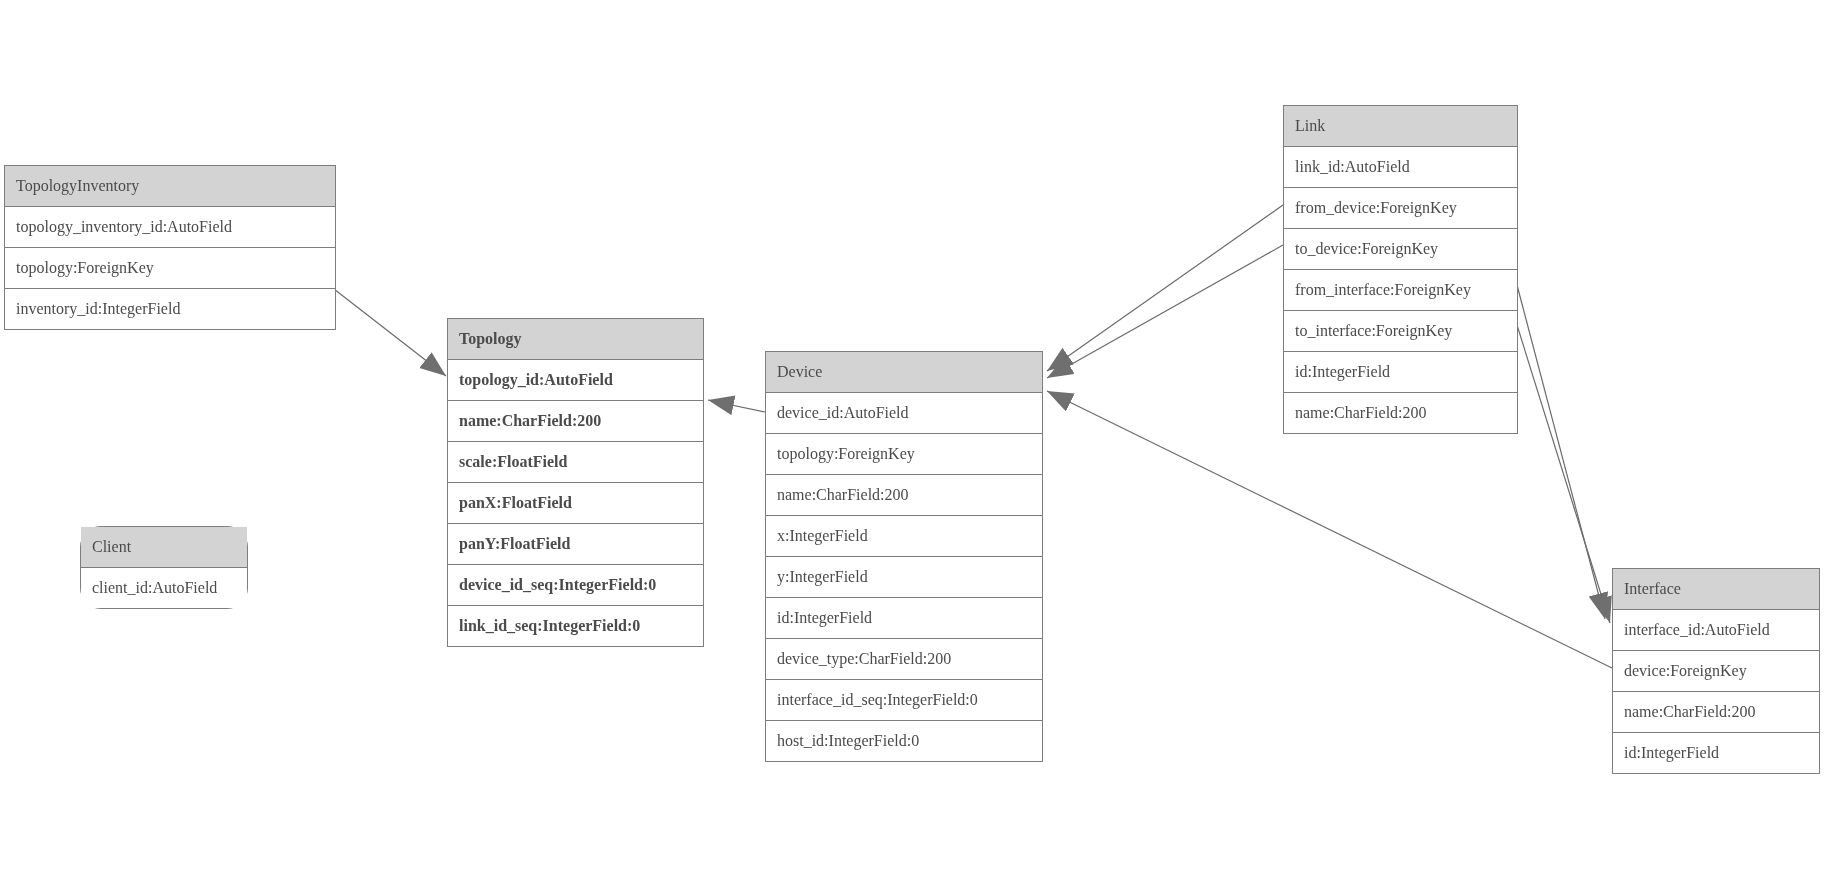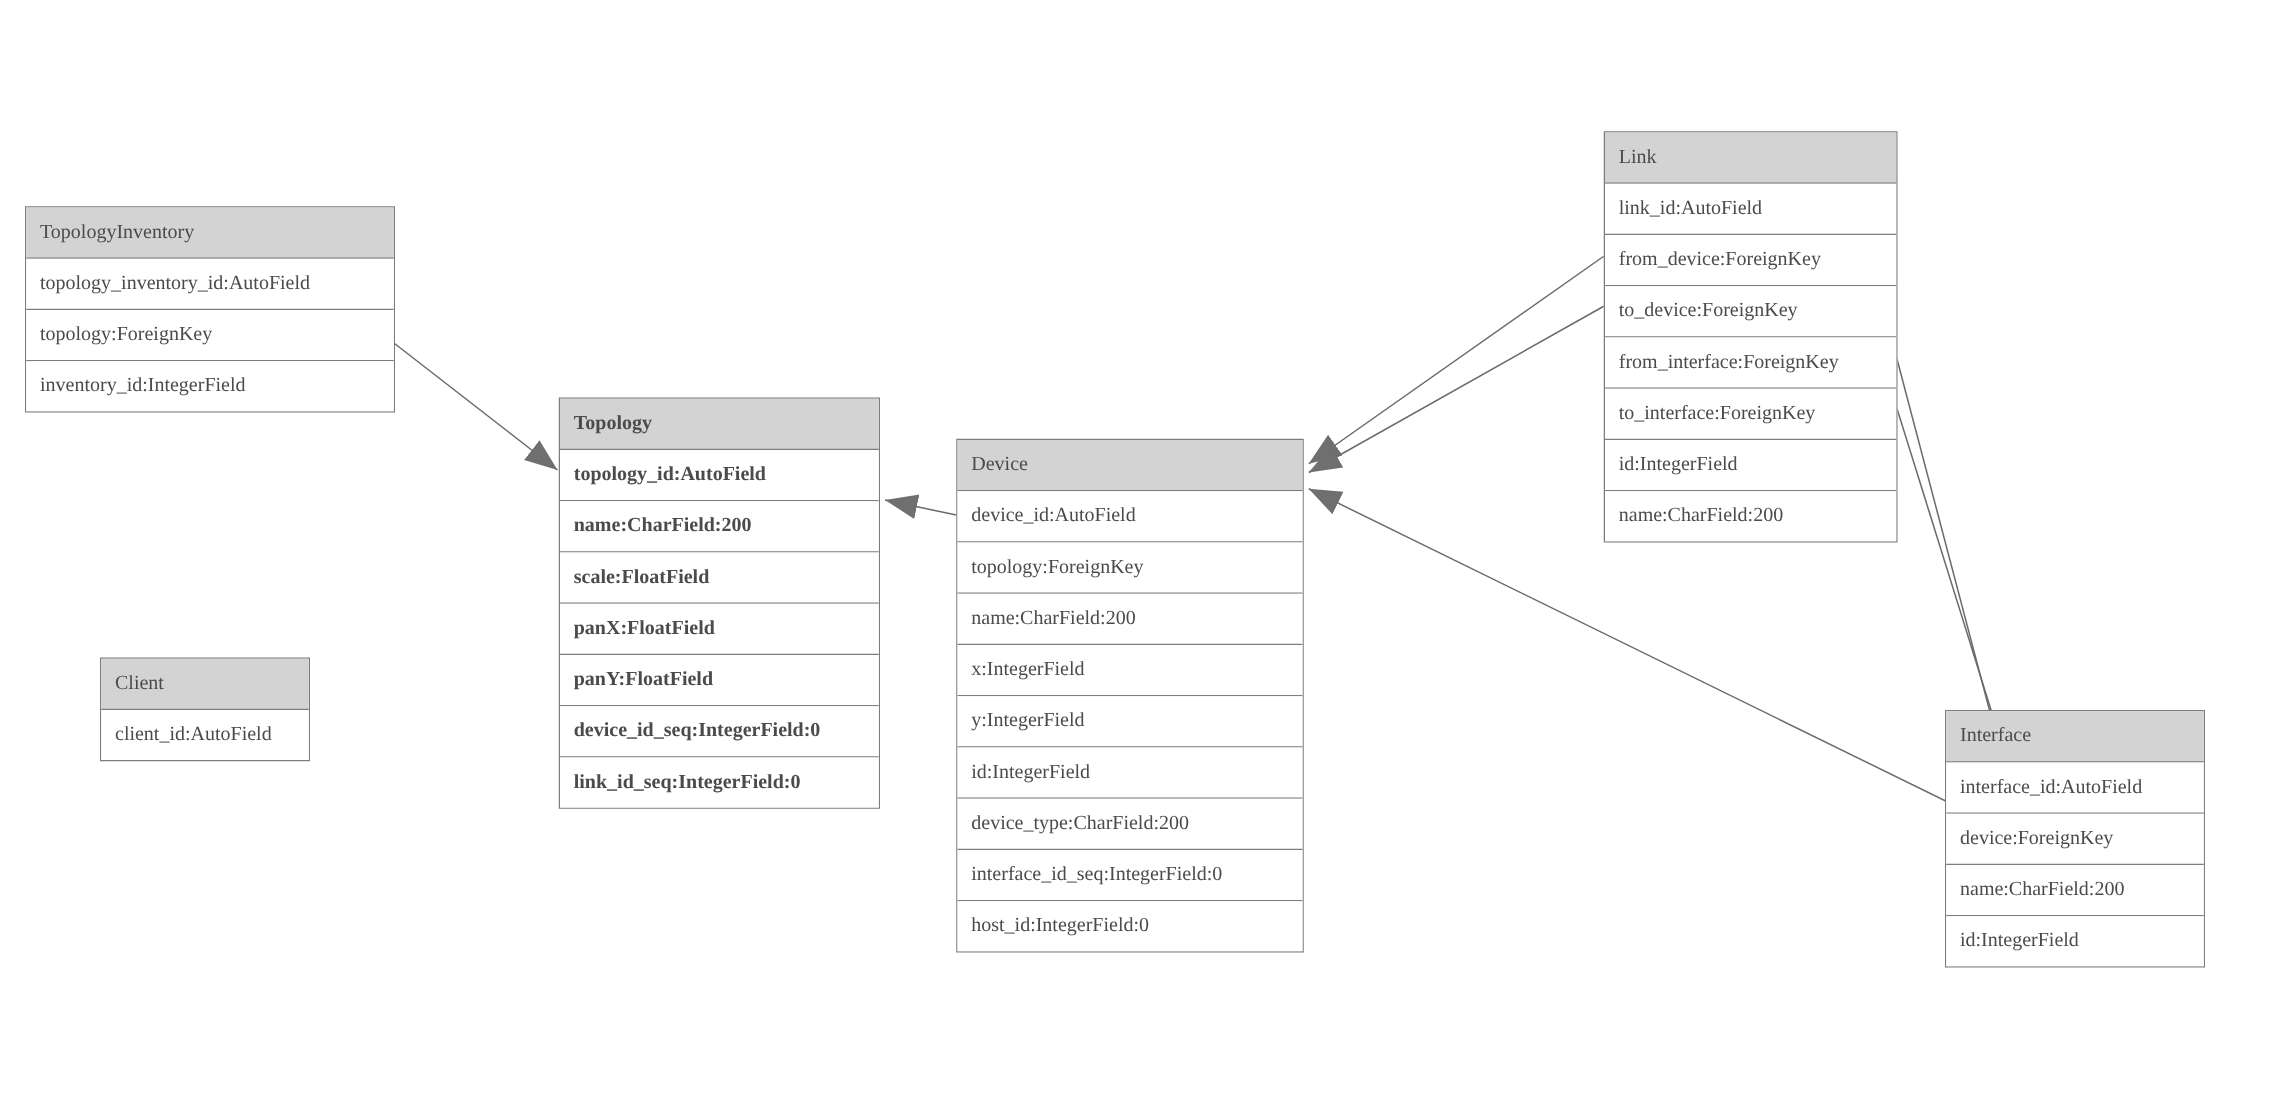--- a/index.html
+++ b/index.html
@@ -37,39 +37,39 @@
     </defs>
     <line x1="303" y1="265" x2="446" y2="376" stroke="#6a6a6a" stroke-width="1.2" marker-end="url(#arrow)"></line>
     <line x1="765" y1="412" x2="708" y2="400" stroke="#6a6a6a" stroke-width="1.2" marker-end="url(#arrow)"></line>
     <line x1="1283" y1="205" x2="1047" y2="371" stroke="#6a6a6a" stroke-width="1.2" marker-end="url(#arrow)"></line>
     <line x1="1283" y1="245" x2="1047" y2="378" stroke="#6a6a6a" stroke-width="1.2" marker-end="url(#arrow)"></line>
     <line x1="1612" y1="668" x2="1047" y2="391" stroke="#6a6a6a" stroke-width="1.2" marker-end="url(#arrow)"></line>
     <line x1="1517" y1="285" x2="1605" y2="619" stroke="#6a6a6a" stroke-width="1.2" marker-end="url(#arrow)"></line>
     <line x1="1517" y1="325" x2="1610" y2="623" stroke="#6a6a6a" stroke-width="1.2" marker-end="url(#arrow)"></line>
   </svg>
 
-  <div class="entity" style="left:20px;top:165px;width:296px;">
+  <div class="entity" style="left:4px;top:165px;width:332px;">
     <div class="hdr">TopologyInventory</div>
     <div class="row">topology_inventory_id:AutoField</div>
     <div class="row">topology:ForeignKey</div>
     <div class="row">inventory_id:IntegerField</div>
   </div>
 
   <div class="entity" style="left:447px;top:318px;width:257px;font-weight:bold;">
     <div class="hdr">Topology</div>
     <div class="row">topology_id:AutoField</div>
     <div class="row">name:CharField:200</div>
     <div class="row">scale:FloatField</div>
     <div class="row">panX:FloatField</div>
     <div class="row">panY:FloatField</div>
     <div class="row">device_id_seq:IntegerField:0</div>
     <div class="row">link_id_seq:IntegerField:0</div>
   </div>
 
-  <div class="entity" style="left:80px;top:526px;width:168px;">
+  <div class="entity" style="left:80px;top:526px;width:168px;border-radius:21px;">
     <div class="hdr">Client</div>
     <div class="row">client_id:AutoField</div>
   </div>
 
   <div class="entity" style="left:765px;top:315px;width:278px;margin-top:36px;">
     <div class="hdr">Device</div>
     <div class="row">device_id:AutoField</div>
     <div class="row">topology:ForeignKey</div>
     <div class="row">name:CharField:200</div>
     <div class="row">x:IntegerField</div>
@@ -84,21 +84,21 @@
     <div class="hdr">Link</div>
     <div class="row">link_id:AutoField</div>
     <div class="row">from_device:ForeignKey</div>
     <div class="row">to_device:ForeignKey</div>
     <div class="row">from_interface:ForeignKey</div>
     <div class="row">to_interface:ForeignKey</div>
     <div class="row">id:IntegerField</div>
     <div class="row">name:CharField:200</div>
   </div>
 
-  <div class="entity" style="left:1556px;top:568px;width:208px;">
+  <div class="entity" style="left:1612px;top:568px;width:208px;">
     <div class="hdr">Interface</div>
     <div class="row">interface_id:AutoField</div>
     <div class="row">device:ForeignKey</div>
     <div class="row">name:CharField:200</div>
     <div class="row">id:IntegerField</div>
   </div>
 
 </div>
 
 </body></html>

